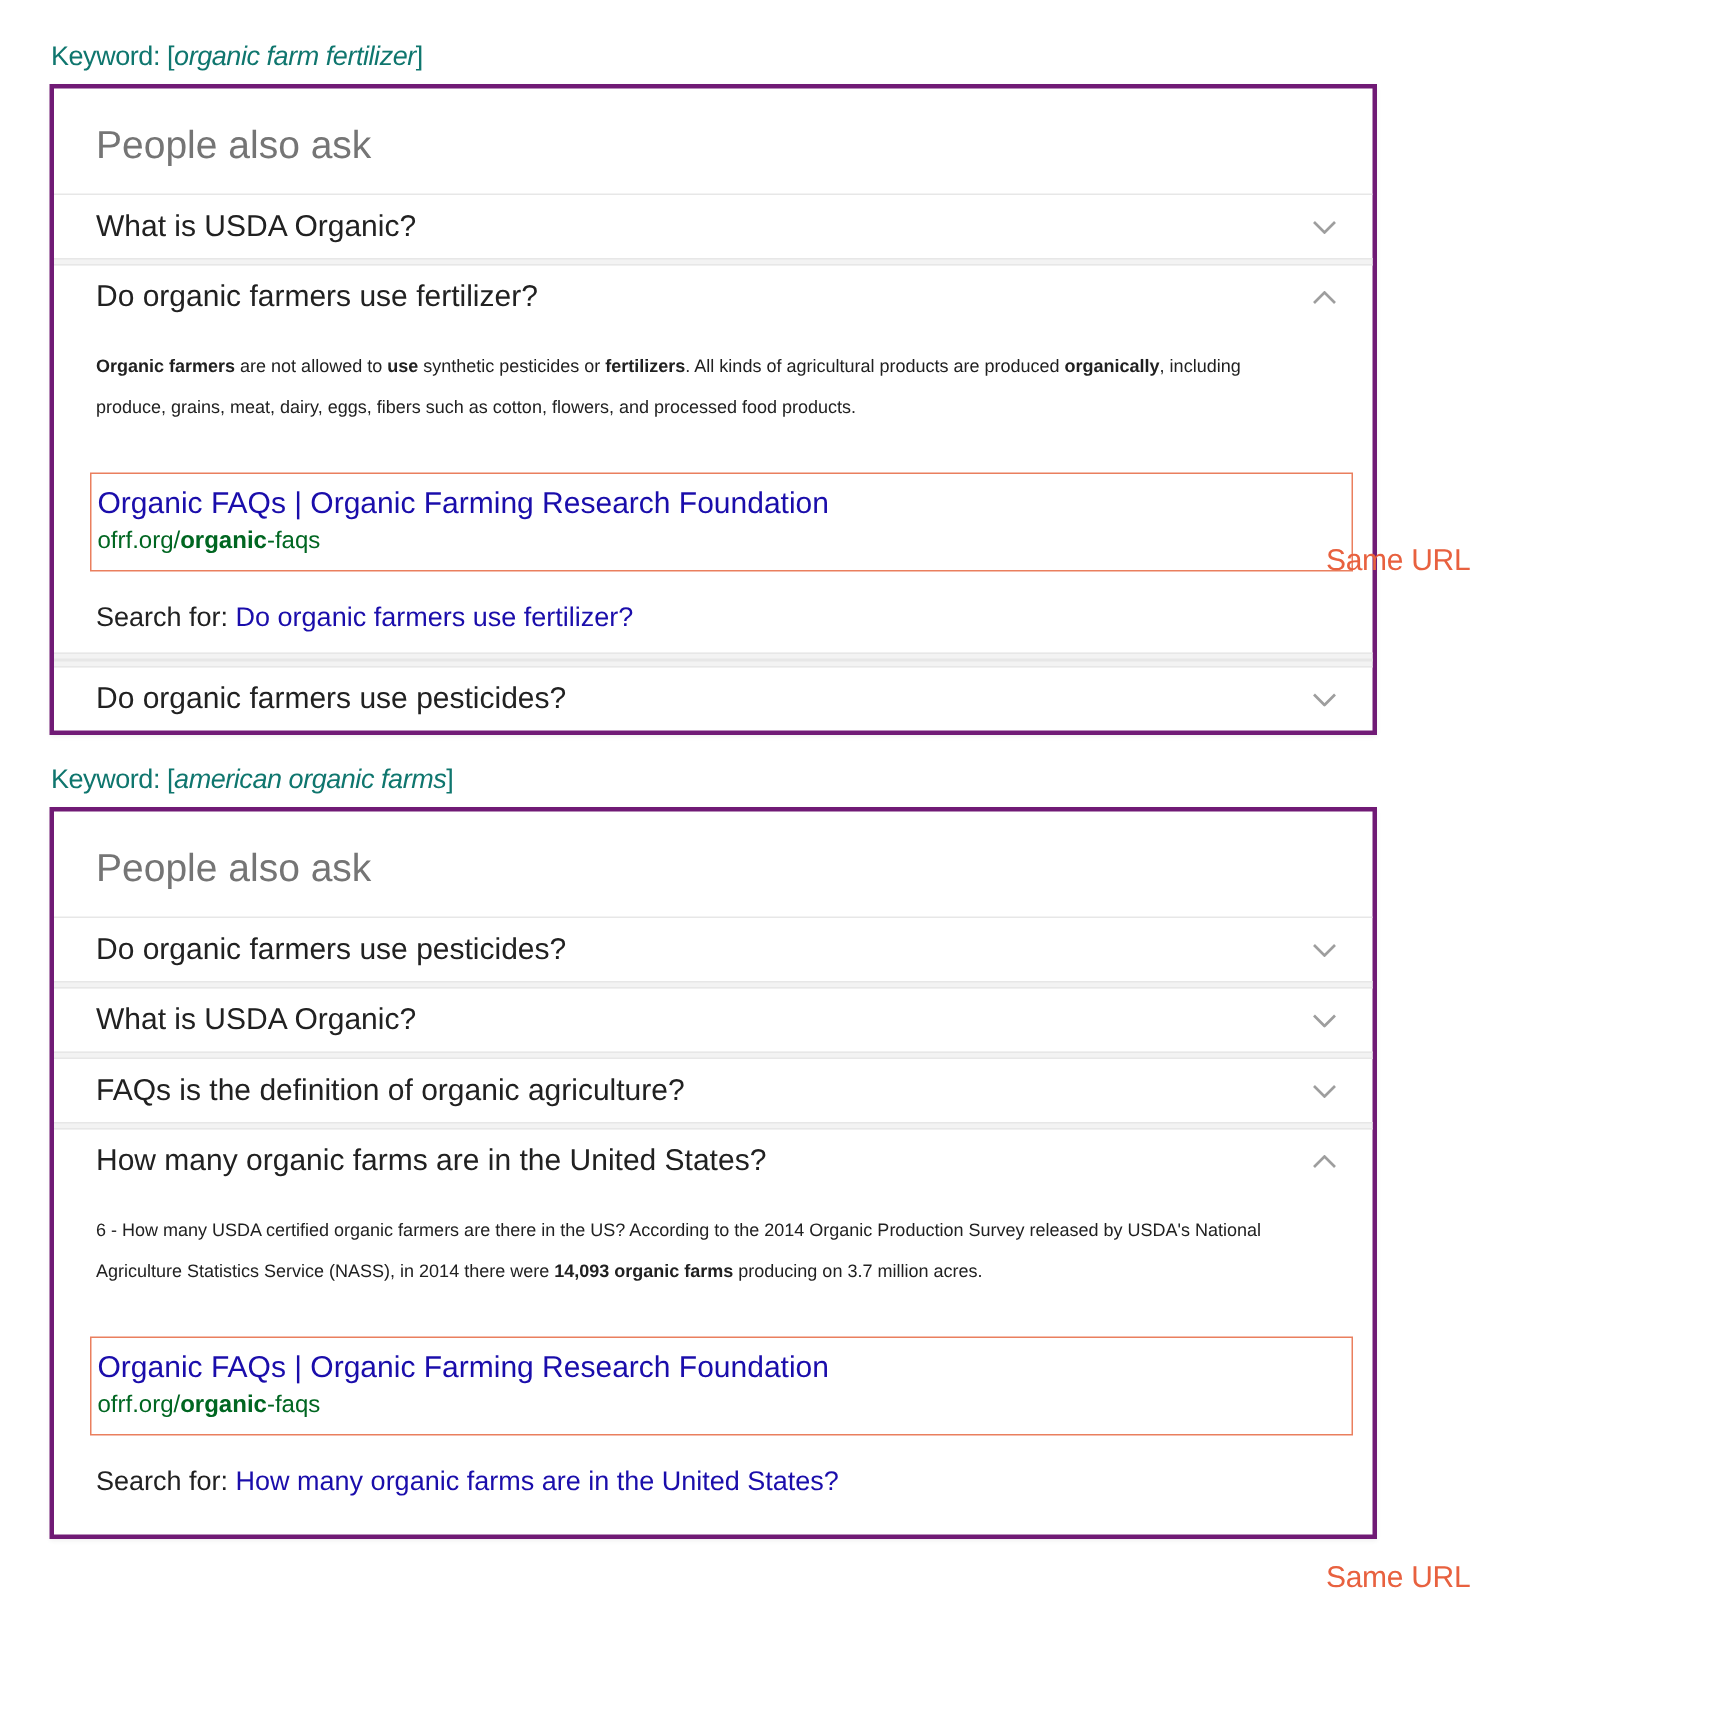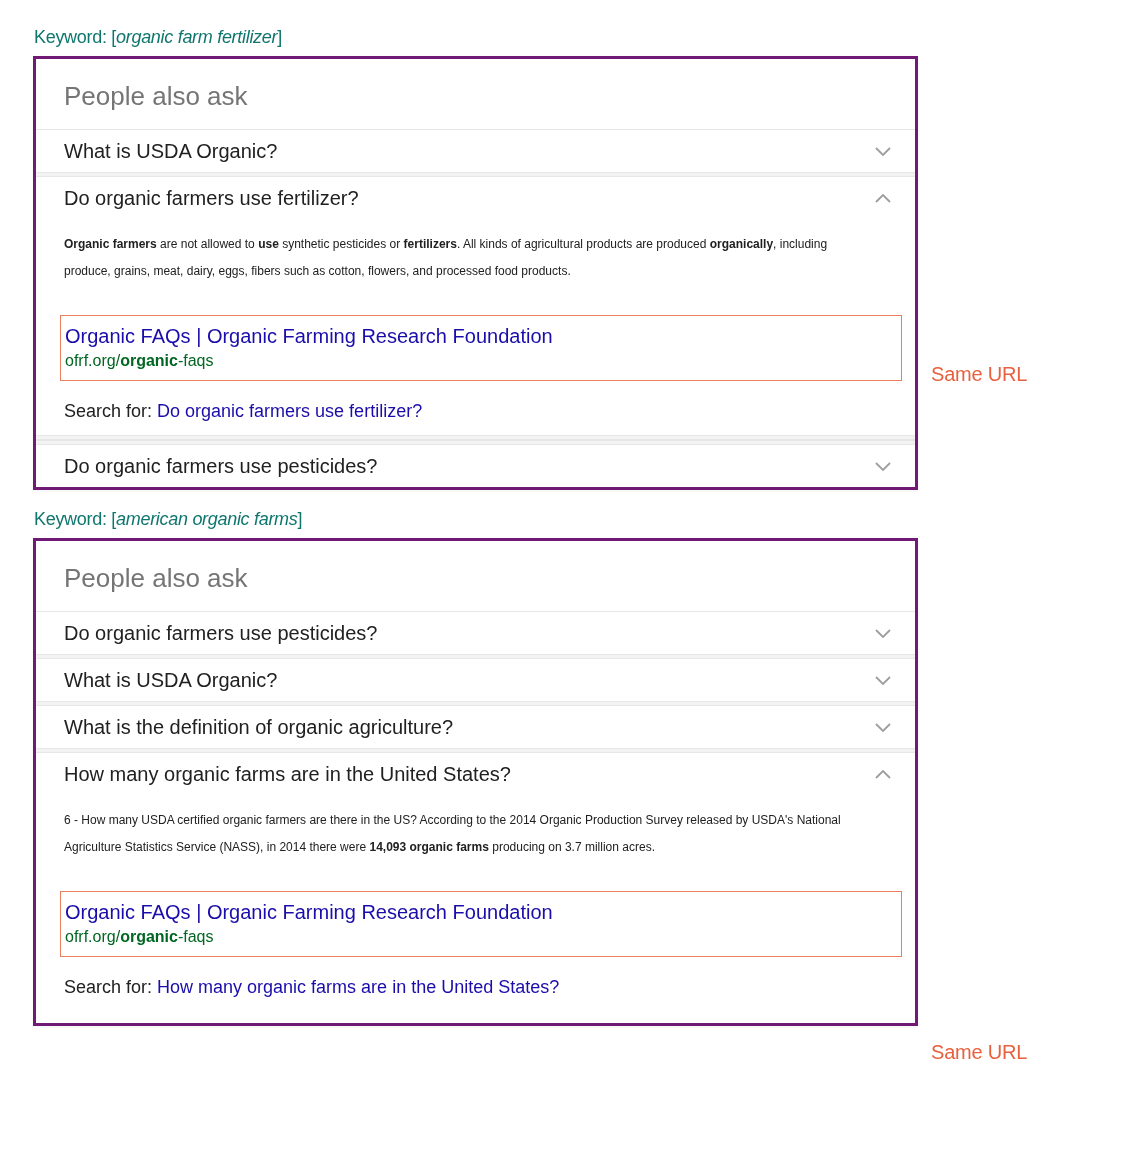--- a/index.html
+++ b/index.html
@@ -21,21 +21,21 @@
     font-size: 18px;
     line-height: 22px;
     letter-spacing: -0.3px;
     color: #0f766e;
     margin: 0 0 8px 1px;
   }
   .kw-line .kw-term { font-style: italic; }
   .kw-line.second { margin-top: 18px; }
   .same-url {
     position: absolute;
-    left: 931px;
+    left: 884px;
     font-size: 20px;
     letter-spacing: -0.2px;
     color: #E8613F;
     white-space: nowrap;
   }
   .same-url.first  { top: 363px; }
   .same-url.second { top: 1041px; }
   
   .paa {
     width: 885px;
@@ -190,21 +190,21 @@
     <div class="q-row">
       <span>What is USDA Organic?</span>
       <span class="chev">
         <svg width="16" height="9" viewBox="0 0 16 9">
             <polyline points="1,1 8,8 15,1" fill="none" stroke="#9e9e9e" stroke-width="1.8"></polyline>
           </svg>
       </span>
     </div>
     <div class="divider"></div>
     <div class="q-row">
-      <span>What is the definition of organic agriculture?</span>
+      <span>FAQs is the definition of organic agriculture?</span>
       <span class="chev">
         <svg width="16" height="9" viewBox="0 0 16 9">
             <polyline points="1,1 8,8 15,1" fill="none" stroke="#9e9e9e" stroke-width="1.8"></polyline>
           </svg>
       </span>
     </div>
     <div class="divider"></div>
 
     <div>
       <div class="q-row">

